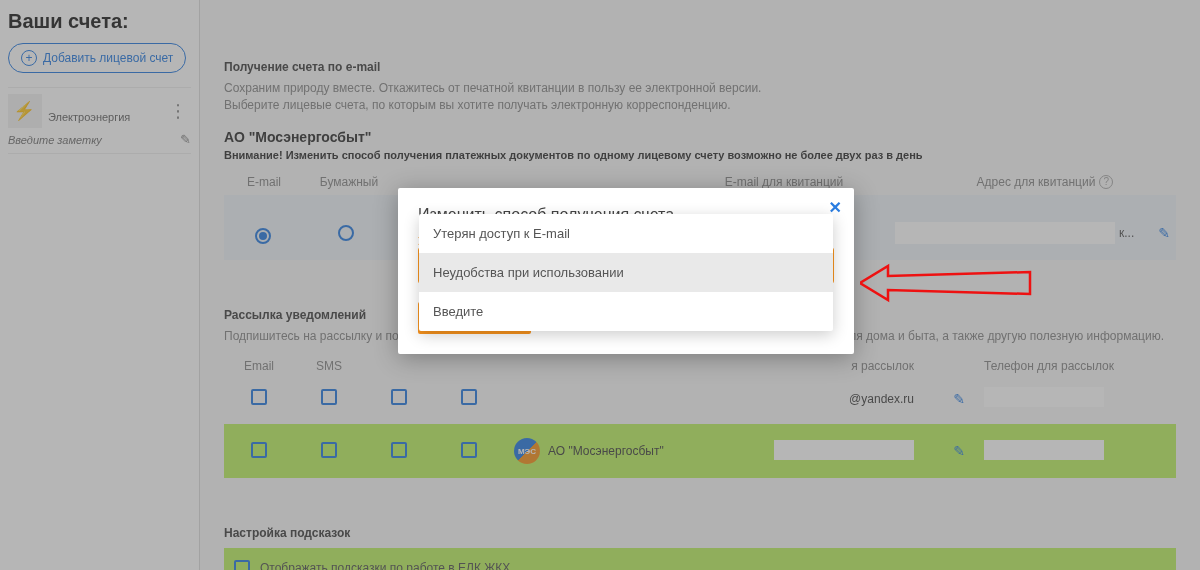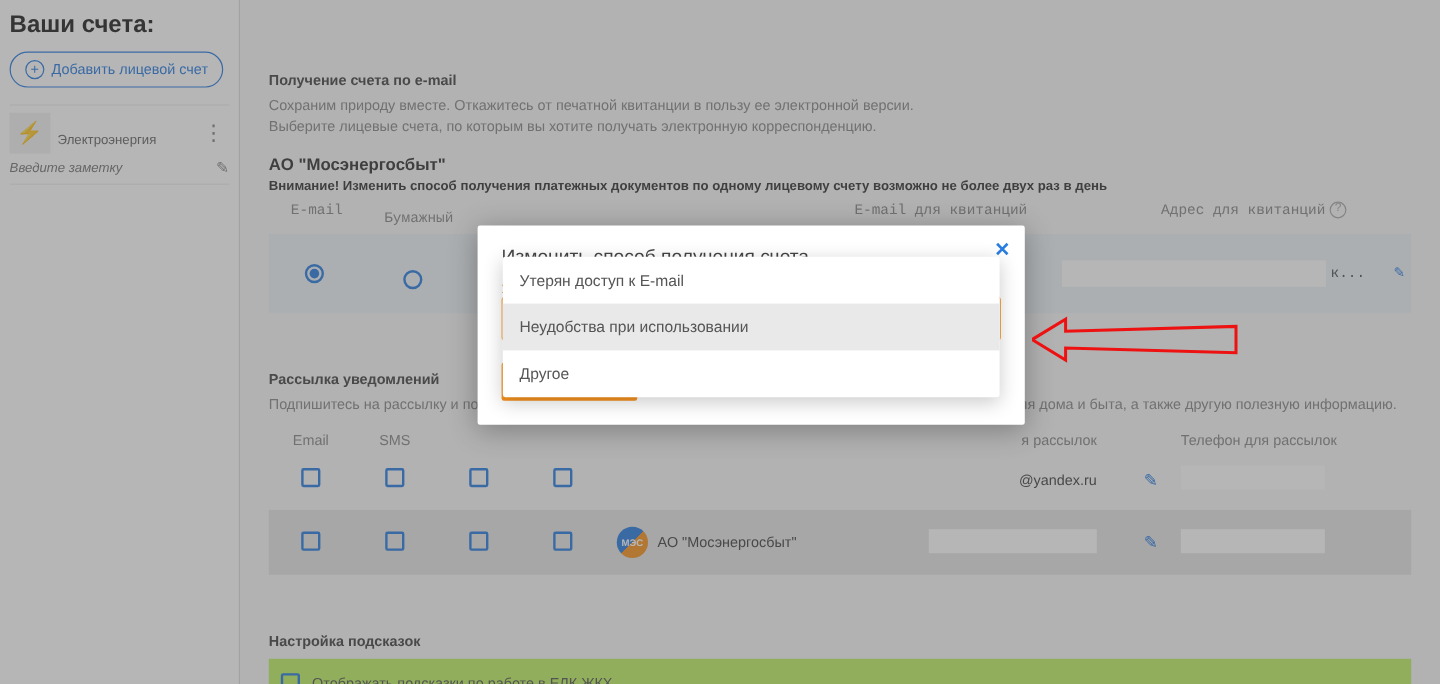--- a/index.html
+++ b/index.html
@@ -87,22 +87,22 @@
     flex: 1;
     padding: 12px 24px;
     overflow: hidden;
     background: #f8f8f8;
   }
   .main h3 { font-size: 12px; color: #444; margin-bottom: 6px; margin-top: 48px; }
   .main .desc { font-size: 12px; color: #888; line-height: 1.45; margin-bottom: 14px; }
   .sub-h { font-size: 14px; font-weight: bold; color: #333; margin: 6px 0 4px; }
   .warn { font-size: 11px; color: #333; font-weight: bold; }
   .headers-row, .data-row {
-    display: flex; align-items: center; gap: 0;
-    font-size: 12px; color: #888; font-family: Liberation Mono, monospace;
+    display: flex; align-items: flex-end; gap: 0;
+    font-size: 12px; color: #888;
   }
   .col-email { width: 80px; text-align: center; }
   .col-paper { width: 90px; text-align: center; margin-top: 14px; }
   .col-logo { width: 260px; }
   .col-em-addr { width: 260px; text-align: center; }
   .col-addr { flex: 1; text-align: center; display: flex; align-items: center; justify-content: center; gap: 4px; }
   .info-icon {
     display: inline-flex; width: 14px; height: 14px; border: 1px solid #aaa;
     border-radius: 50%; align-items: center; justify-content: center;
     font-size: 10px; color: #aaa;
@@ -132,21 +132,21 @@
   }
   .c-chk { width: 70px; text-align: center; }
   .c-logo { width: 200px; display: flex; align-items: center; gap: 8px; padding-left: 10px;}
   .c-mail { width: 230px; text-align: right; padding-right: 20px; }
   .c-pen { width: 50px; text-align: center; }
   .c-phone { flex: 1; text-align: left; padding-right: 10px; }
   .s2-headers .c-logo { justify-content: flex-start; }
   .s2-row {
     padding: 14px 0;
   }
-  .s2-row.alt { background: #e5e5e5; }
+  .s2-row.alt { background: #bef264; }
   .chk {
     width: 16px; height: 16px; border: 2px solid #2a7de1; border-radius: 2px;
     display: inline-block;
   }
   .round-logo {
     width: 26px; height: 26px; border-radius: 50%;
     background: linear-gradient(135deg, #2a7de1 50%, #f7931e 50%);
     display: inline-flex; align-items: center; justify-content: center;
     color: #fff; font-size: 8px; font-weight: bold;
   }
@@ -336,21 +336,21 @@
 <div class="overlay">
   <div class="modal">
     <span class="modal-close">✕</span>
     <div class="modal-title">Изменить способ получения счета</div>
     <div class="field-label">Ук</div>
     <div class="select-wrap">
       <div class="select-display">Неудобства при использовании</div>
       <div class="dropdown">
         <div class="dd-item">Утерян доступ к E-mail</div>
         <div class="dd-item hover">Неудобства при использовании</div>
-        <div class="dd-item">Другое</div>
+        <div class="dd-item">Введите</div>
       </div>
     </div>
     <div class="modal-actions">
       <button class="btn-send">ОТПРАВИТЬ</button>
       <button class="btn-continue">Продолжить</button>
     </div>
   </div>
 
   <div class="arrow-wrap">
     <svg width="180" height="50">

